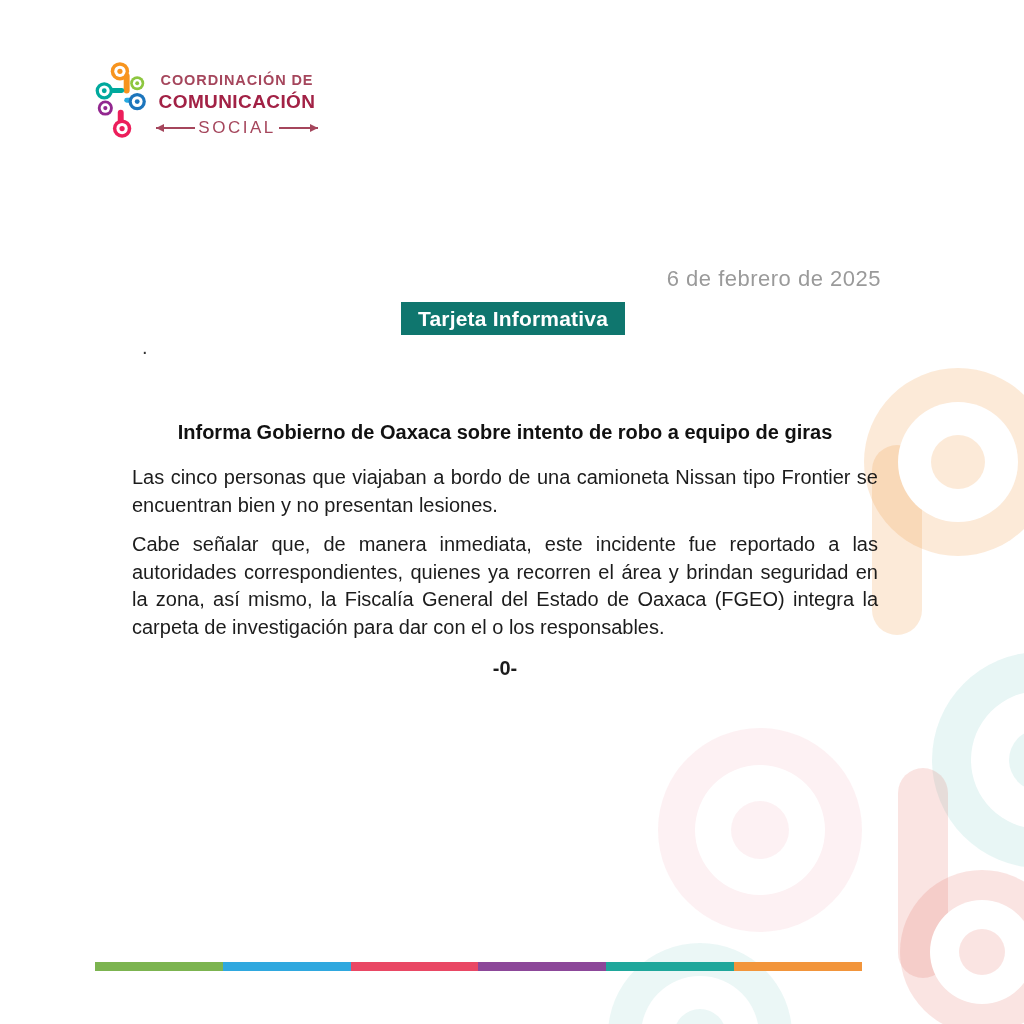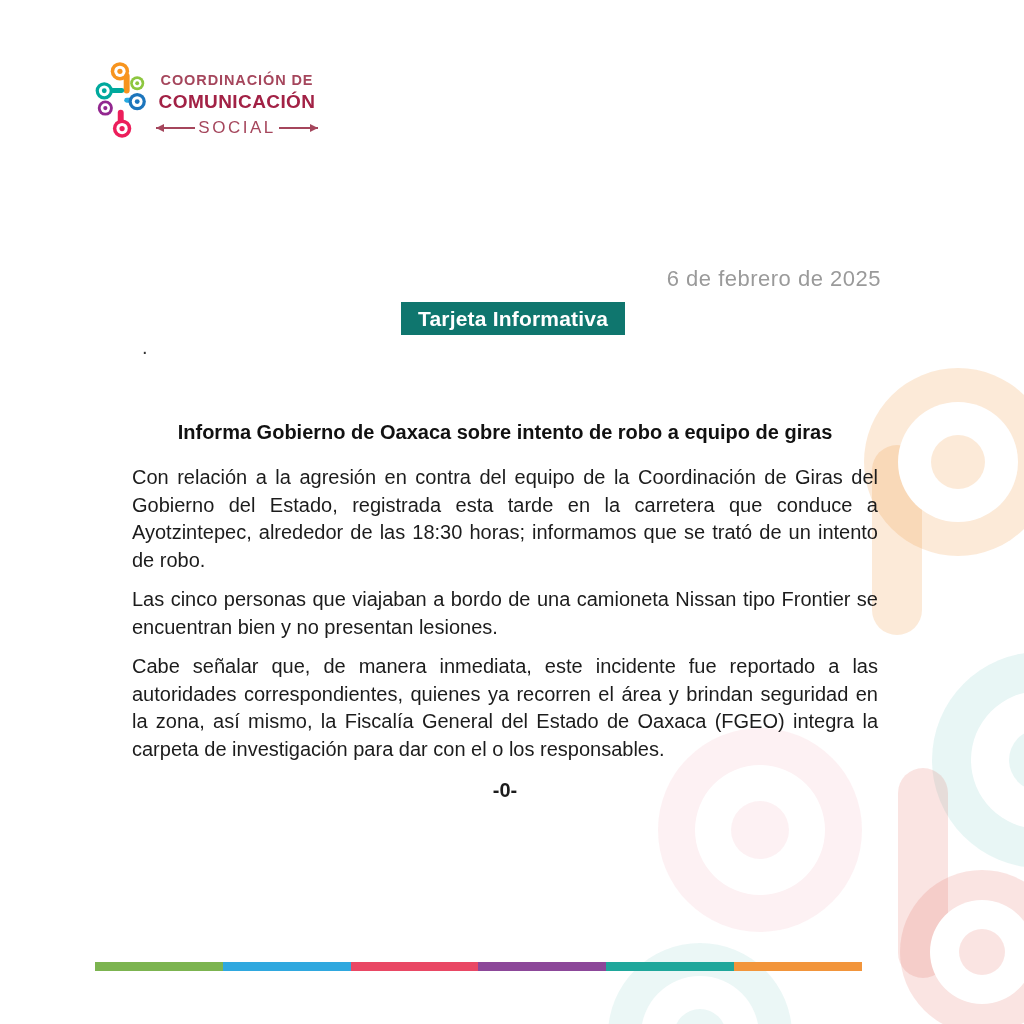--- a/index.html
+++ b/index.html
@@ -250,21 +250,20 @@
   </header>
 
   <div class="date">6 de febrero de 2025</div>
 
   <div class="banner" style="background: #0f766e;">Tarjeta Informativa</div>
 
   <div class="stray">.</div>
 
   <main class="content">
     <h1>Informa Gobierno de Oaxaca sobre intento de robo a equipo de giras</h1>
-    <p>Con relación a la agresión en contra del equipo de la Coordinación de Giras del Gobierno del Estado, registrada esta tarde en la carretera que conduce a Ayotzintepec, alrededor de las 18:30 horas; informamos que se trató de un intento de robo.</p>
     <p>Las cinco personas que viajaban a bordo de una camioneta Nissan tipo Frontier se encuentran bien y no presentan lesiones.</p>
     <p>Cabe señalar que, de manera inmediata, este incidente fue reportado a las autoridades correspondientes, quienes ya recorren el área y brindan seguridad en la zona, así mismo, la Fiscalía General del Estado de Oaxaca (FGEO) integra la carpeta de investigación para dar con el o los responsables.</p>
     <div class="endmark">-0-</div>
   </main>
 
   <div class="stripe">
       <span class="seg" style="background: rgb(124, 180, 80);"></span>
       <span class="seg" style="background: rgb(47, 168, 223);"></span>
       <span class="seg" style="background: rgb(233, 71, 100);"></span>
       <span class="seg" style="background: rgb(140, 71, 153);"></span>

